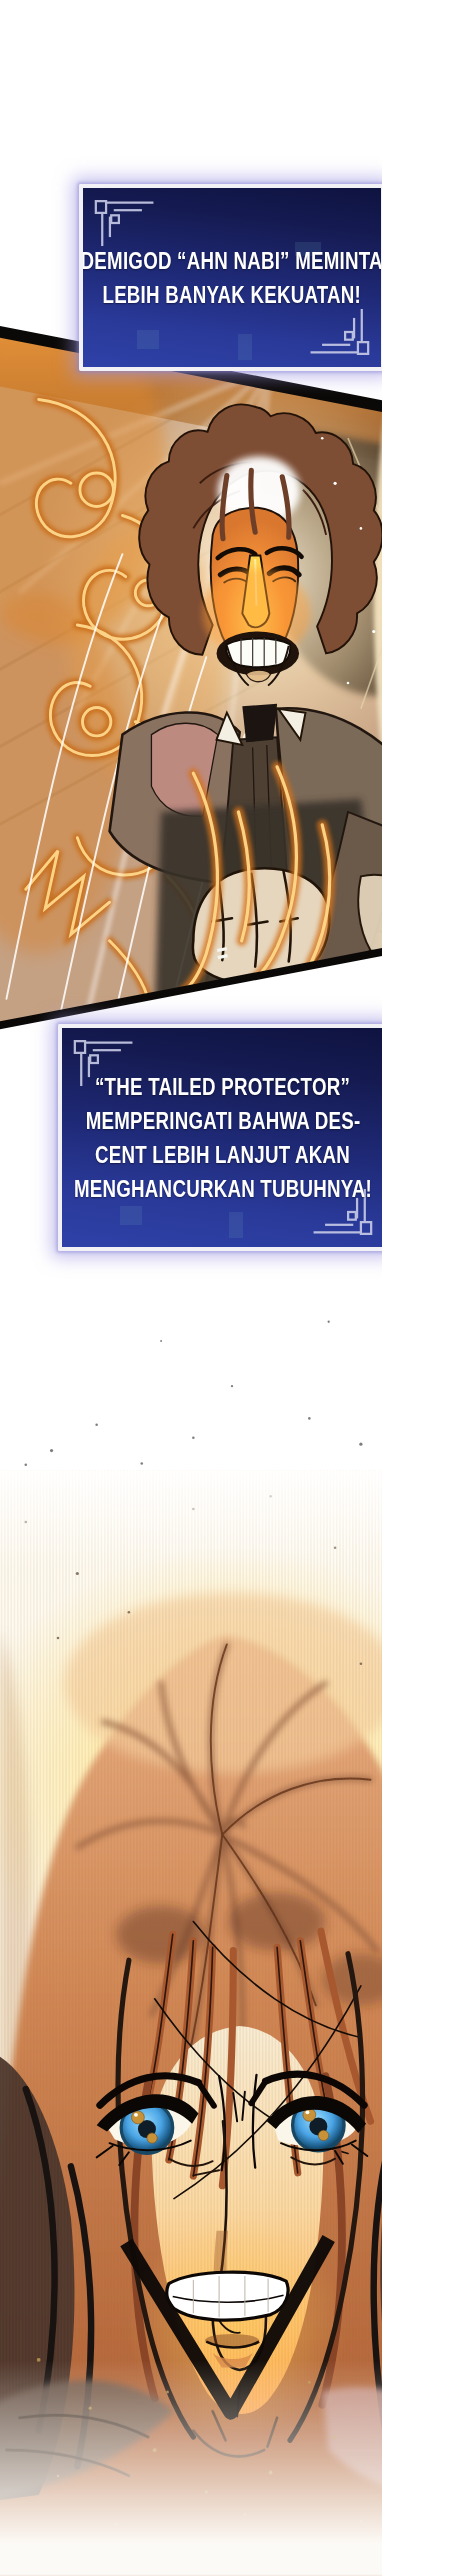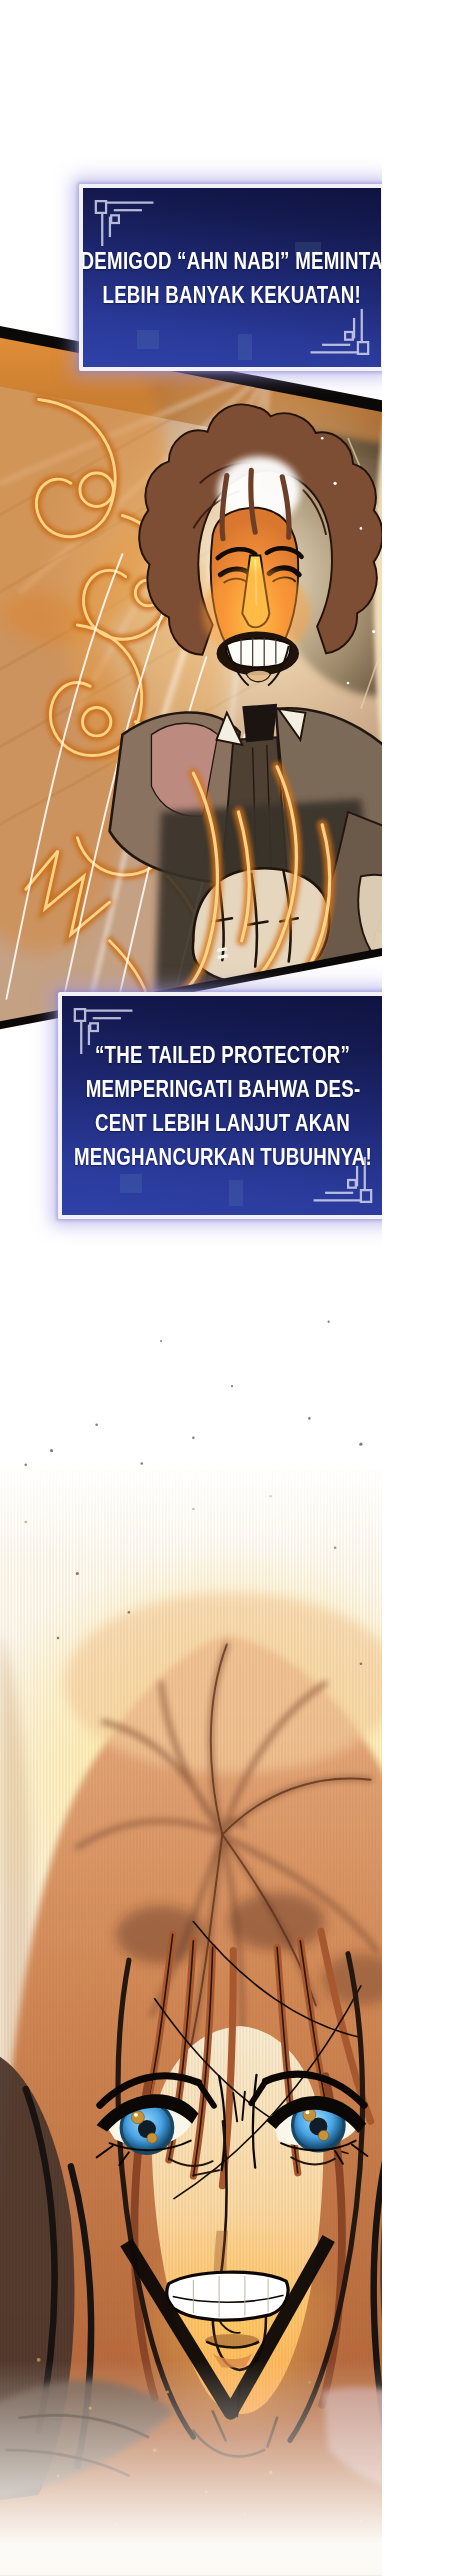--- a/index.html
+++ b/index.html
@@ -511,21 +511,21 @@
         <path d="M28,32 L28,64"></path>
         <rect x="30" y="30" width="12" height="12"></rect>
     </svg>
     <div class="pix pix1"></div>
     <div class="pix pix2"></div>
     <div class="pix pix3"></div>
     <div class="sys-line">DEMIGOD “AHN NABI” MEMINTA</div>
     <div class="sys-line">LEBIH BANYAK KEKUATAN!</div>
   </div>
 
-  <div class="sys-box" style="left:58px;top:992px;width:322px;height:219px;">
+  <div class="sys-box" style="left:58px;top:1024px;width:322px;height:219px;">
     <svg class="corner tl" viewBox="0 0 100 84" fill="none" stroke="#c9cde8" stroke-width="3.5">
       <path d="M6,26 L22,26 L22,8 L6,8 Z"></path>
         <path d="M22,10 L96,10"></path>
         <path d="M34,22 L78,22"></path>
       <path d="M16,26 L16,78"></path>
         <path d="M28,32 L28,64"></path>
         <rect x="30" y="30" width="12" height="12"></rect>
     </svg>
     <svg class="corner br" viewBox="0 0 100 84" fill="none" stroke="#c9cde8" stroke-width="3.5">
       <path d="M6,26 L22,26 L22,8 L6,8 Z"></path>

